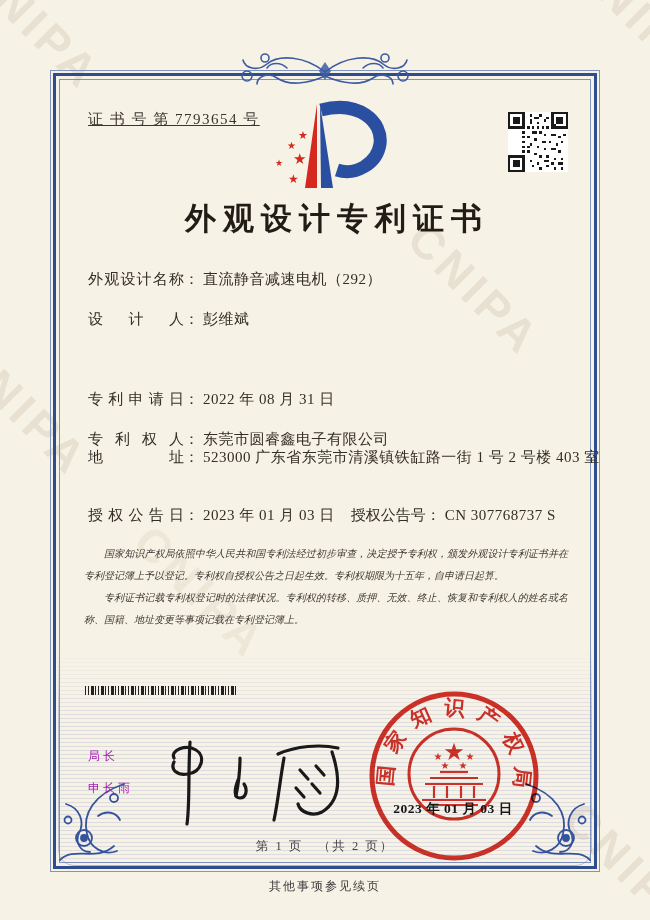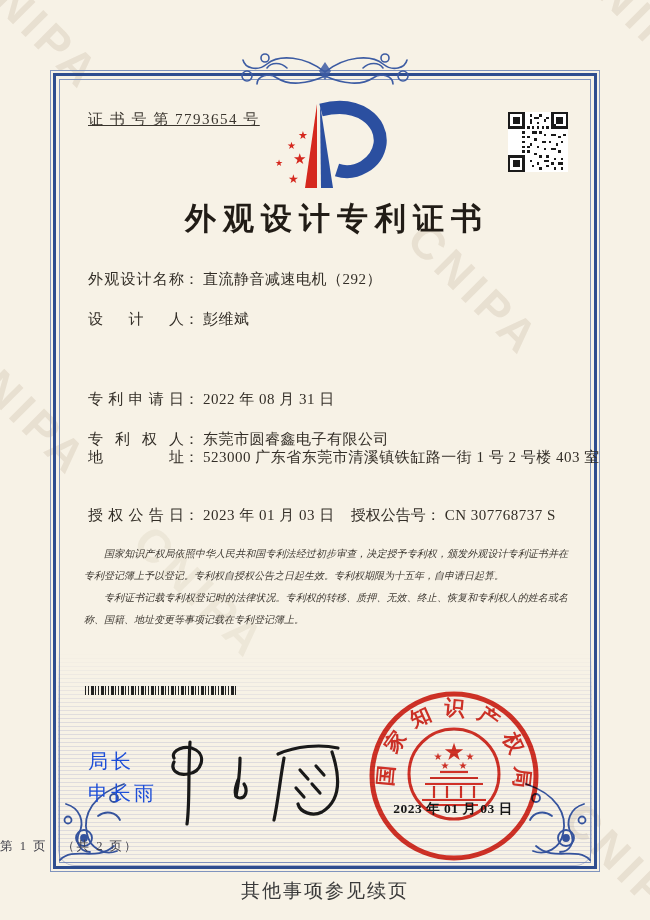--- a/index.html
+++ b/index.html
@@ -62,38 +62,38 @@
     font-size:10px; line-height:22px; text-align:justify; font-style:italic;
     color:#3f3a33;
   }
   .body-text p{margin:0; text-indent:2em;}
   
   .barcode{
     position:absolute; left:85px; top:686px; width:152px; height:9px;
     background:repeating-linear-gradient(90deg,#222 0 1.5px,transparent 1.5px 3px,#222 3px 4px,transparent 4px 6.5px,#222 6.5px 9px,transparent 9px 10px);
   }
   .sig-title,.sig-name{
-    position:absolute; left:88px; font-size:20px; letter-spacing:3px;
-    font-family:"Liberation Sans","DejaVu Sans",sans-serif; color:#1d4ed8;
+    position:absolute; left:88px; font-size:12px; letter-spacing:3px;
+    font-family:"Liberation Sans","DejaVu Sans",sans-serif; color:#a21caf;
   }
   .sig-title{top:748px;} .sig-name{top:780px;}
   .sig-hand{position:absolute; left:160px; top:728px; width:210px; height:105px;}
   .seal{position:absolute; left:368px; top:690px; width:172px; height:172px;
         opacity:0.95; mix-blend-mode:multiply;}
   .seal-date{
     position:absolute; left:374px; top:800px; width:158px; text-align:center;
     font-size:13.5px; font-weight:bold; letter-spacing:0.5px; color:#161616;
   }
   .page-info{
-    position:absolute; left:0; top:838px; width:100%; text-align:left;
+    position:absolute; left:0; top:838px; width:100%; text-align:center;
     font-size:12.5px; letter-spacing:2px; color:#40404a;
   }
   .footer-note{
     position:absolute; left:0; top:878px; width:100%; text-align:center;
-    font-size:19px; letter-spacing:2px; color:#3b3b3b;
+    font-size:12px; letter-spacing:2px; color:#3b3b3b;
   }
 </style>
 </head>
 <body>
 
 <div class="page">
 
   <div class="wm wm1">CNIPA</div>
   <div class="wm wm2">CNIPA</div>
   <div class="wm wm3">CNIPA</div>

